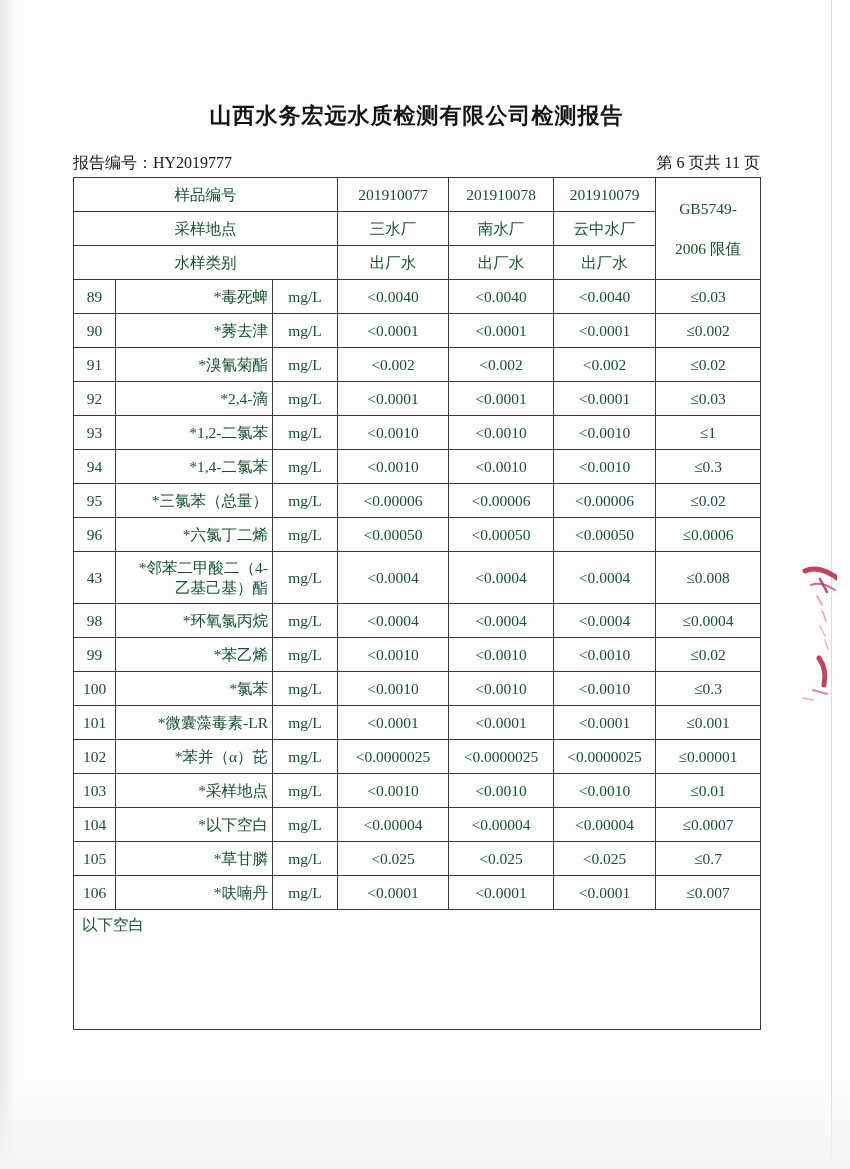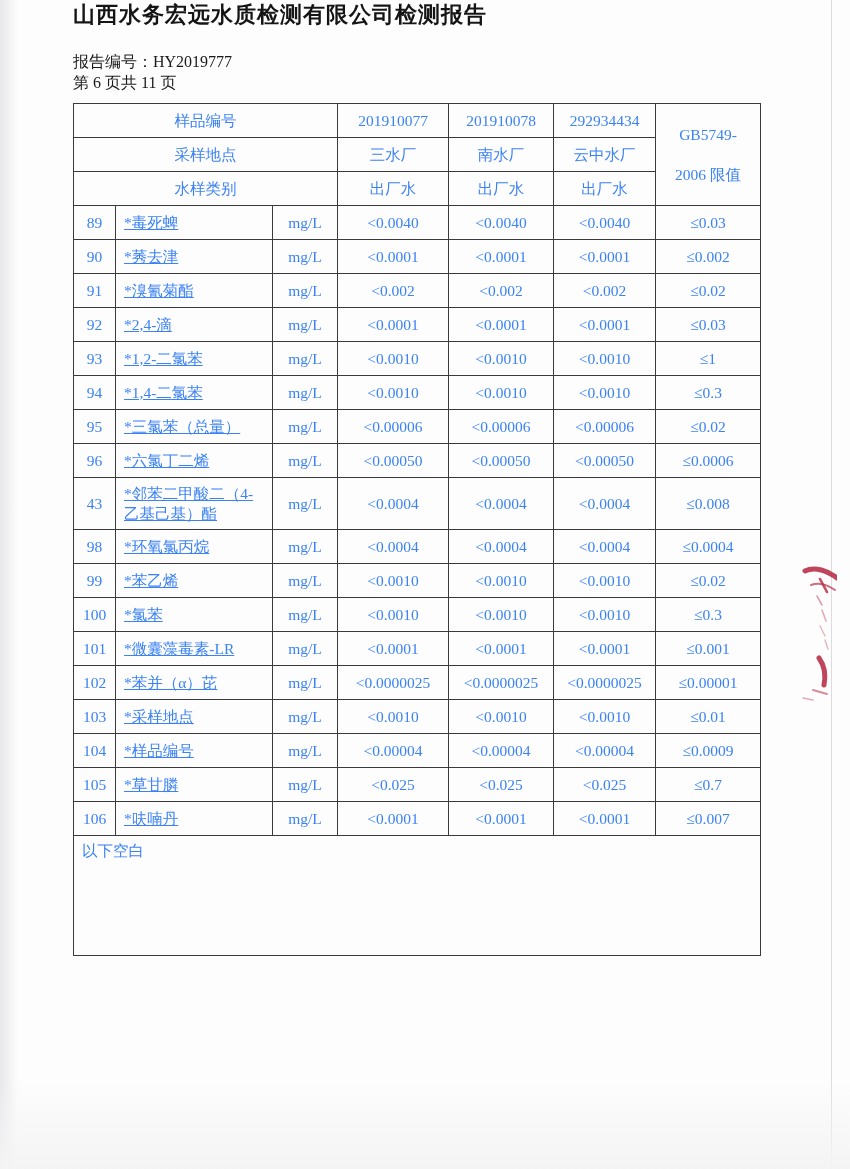--- a/index.html
+++ b/index.html
@@ -24,56 +24,55 @@
   .scan-bottom-tint {
     position: absolute; left: 0; bottom: 0; width: 100%; height: 90px;
     background: linear-gradient(to bottom, rgba(255,255,255,0), #f4f4f5);
     pointer-events: none;
   }
 
   .content {
     position: absolute; left: 73px; top: 0; width: 687px;
   }
   .doc-title {
-    text-align: left;
+    margin-top: 101px;
+    text-align: center;
     font-size: 22px;
     font-weight: bold;
     letter-spacing: 1px;
     color: #151515;
   }
   .meta-row {
     margin-top: 22px;
     display: flex;
     justify-content: space-between;
     align-items: baseline;
     font-size: 16px;
     color: #1a1a1a;
-    flex-direction: column;
   }
   .report-table {
-    margin-top: 9px;
+    margin-top: 3px;
     width: 687px;
     border-collapse: collapse;
     table-layout: fixed;
     font-size: 15.5px;
-    color: #3b82f6;
+    color: #14532d;
   }
   .report-table td {
     border: 1px solid #3a3a3a;
     text-align: center;
     vertical-align: middle;
     padding: 2px 3px;
     line-height: 1.25;
   }
   .report-table tr { height: 34px; }
   .report-table td.cell-name {
-    text-align: left;
+    text-align: right;
     padding-left: 8px;
     padding-right: 4px;
-    text-decoration: underline;
   }
   .limit-head div { line-height: 1.1; }
   .limit-head .gap { height: 22px; }
   td.footer-cell {
     height: 120px;
     text-align: left;
     vertical-align: top;
     padding: 5px 8px;
     font-family: Liberation Serif, serif;
   }
@@ -108,21 +107,21 @@
       <col style="width:111px">
         <col style="width:105px">
         <col style="width:102px">
       <col style="width:105px">
     </colgroup>
     <tbody>
       <tr>
         <td colspan="3">样品编号</td>
         <td>201910077</td>
         <td>201910078</td>
-        <td>292934434</td>
+        <td>201910079</td>
         <td rowspan="3" class="limit-head">
           <div>GB5749-</div>
           <div class="gap"></div>
           <div>2006 限值</div>
         </td>
       </tr>
       <tr>
         <td colspan="3">采样地点</td>
         <td>三水厂</td>
         <td>南水厂</td>
@@ -266,26 +265,26 @@
     <td>103</td>
     <td class="cell-name">*采样地点</td>
     <td>mg/L</td>
     <td>&lt;0.0010</td>
     <td>&lt;0.0010</td>
     <td>&lt;0.0010</td>
     <td>≤0.01</td>
   </tr>
         <tr>
     <td>104</td>
-    <td class="cell-name">*样品编号</td>
+    <td class="cell-name">*以下空白</td>
     <td>mg/L</td>
     <td>&lt;0.00004</td>
     <td>&lt;0.00004</td>
     <td>&lt;0.00004</td>
-    <td>≤0.0009</td>
+    <td>≤0.0007</td>
   </tr>
         <tr>
     <td>105</td>
     <td class="cell-name">*草甘膦</td>
     <td>mg/L</td>
     <td>&lt;0.025</td>
     <td>&lt;0.025</td>
     <td>&lt;0.025</td>
     <td>≤0.7</td>
   </tr>

